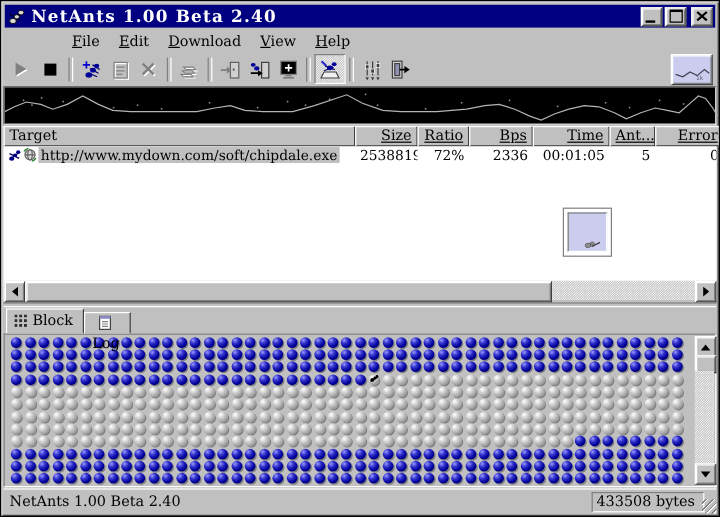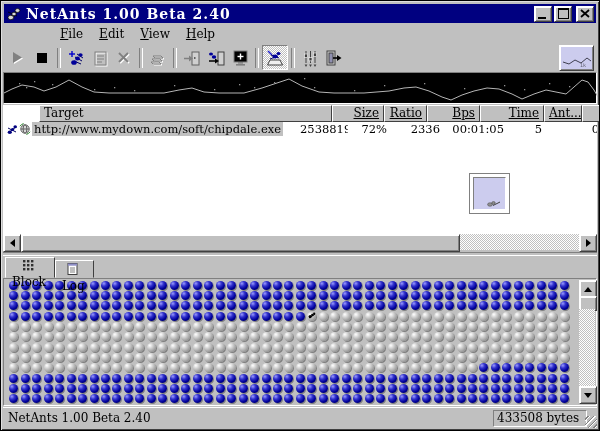--- a/index.html
+++ b/index.html
@@ -64,21 +64,21 @@
   .tri.up{border-left:4px solid transparent;border-right:4px solid transparent;border-bottom:5px solid #000;}
   .tri.down{border-left:4px solid transparent;border-right:4px solid transparent;border-top:5px solid #000;}
   #hthumb{width:437px;height:16px;flex:none;}
   #htrack{flex:1;}
   
   #groove{position:absolute;left:2px;top:251px;right:2px;height:2px;border-top:1px solid #808080;border-bottom:1px solid #ffffff;}
   
   #tabbar{position:absolute;left:4px;top:256px;height:21px;display:flex;align-items:flex-end;}
   .tab{display:flex;align-items:center;gap:4px;padding:2px 8px 3px 6px;
     border:1px solid;border-color:#ffffff #404040 transparent #ffffff;background:#c0c0c0;height:20px;box-sizing:border-box;}
-  .tab.active{height:21px;position:relative;z-index:2;flex-direction:column;}
+  .tab.active{height:21px;position:relative;z-index:2;}
   .tab.inactive{height:18px;z-index:1;flex-direction:column;}
   
   #block-panel{position:absolute;left:2px;top:277px;right:2px;height:128px;box-sizing:border-box;
     border:1px solid;border-color:#808080 #ffffff #ffffff #808080;background:#c0c0c0;}
   #block-grid{position:absolute;left:4px;top:1px;width:562px;height:124px;display:grid;
     grid-template-columns:repeat(49,1fr);grid-auto-rows:10.33px;}
   .cell{display:flex;align-items:center;justify-content:center;}
   .ball{width:9px;height:9px;border-radius:50%;box-shadow:1px 1px 0 rgba(64,64,64,.5);}
   .ball.done{background:radial-gradient(circle at 32% 28%, #9999ff 0%, #3333cc 30%, #000099 62%, #000033 100%);}
   .ball.empty{background:radial-gradient(circle at 32% 28%, #ffffff 0%, #d4d4d4 30%, #a8a8a8 62%, #6f6f6f 100%);}
@@ -130,20 +130,21 @@
             <line x1="1" y1="1" x2="9" y2="8"></line>
             <line x1="9" y1="1" x2="1" y2="8"></line>
           </g>
         </svg>
     </span>
   </div>
 
   <div id="menubar">
       <span class="menu-item"><u>F</u>ile</span>
       <span class="menu-item"><u>E</u>dit</span>
+      <span class="menu-item"><u>D</u>ownload</span>
       <span class="menu-item"><u>V</u>iew</span>
       <span class="menu-item"><u>H</u>elp</span>
     </div>
 
   <div id="toolbar">
     <span class="tbtn">
       <svg width="20" height="20">
           <polygon points="6,5 15,10.5 6,16" fill="#ffffff"></polygon>
           <polygon points="5,4 14,9.5 5,15" fill="#808080"></polygon>
         </svg>
@@ -315,21 +316,21 @@
         <rect x="460" y="15" width="1.3" height="1.3" fill="#909090"></rect>
         <rect x="500" y="12" width="1.3" height="1.3" fill="#909090"></rect>
         <rect x="520" y="16" width="1.3" height="1.3" fill="#909090"></rect>
         <rect x="545" y="10" width="1.3" height="1.3" fill="#909090"></rect>
         <rect x="565" y="13" width="1.3" height="1.3" fill="#909090"></rect>
       </svg>
   </div>
 
   <div id="list-panel">
     <div id="list-header">
-        <div class="hcell" style="width: 293px; flex: 0 0 auto; margin-left: 36px;">Target</div>
+        <div class="hcell" style="width: 293px; flex: 0 0 auto;">Target</div>
         <div class="hcell num" style="width: 52px; flex: 0 0 auto;">Size</div>
         <div class="hcell num" style="width: 43px; flex: 0 0 auto;">Ratio</div>
         <div class="hcell num" style="width: 53px; flex: 0 0 auto;">Bps</div>
         <div class="hcell num" style="width: 64px; flex: 0 0 auto; padding-left: 10px;">Time</div>
         <div class="hcell num" style="width: 38px; flex: 0 0 auto;">Ant...</div>
         <div class="hcell num" style="width: 57px; flex: 0 0 auto;">Error</div>
       </div>
     <div id="list-body">
       <div class="lrow" id="download-row">
           <div class="lcell target-cell" style="width: 293px; flex: 0 0 auto;">

